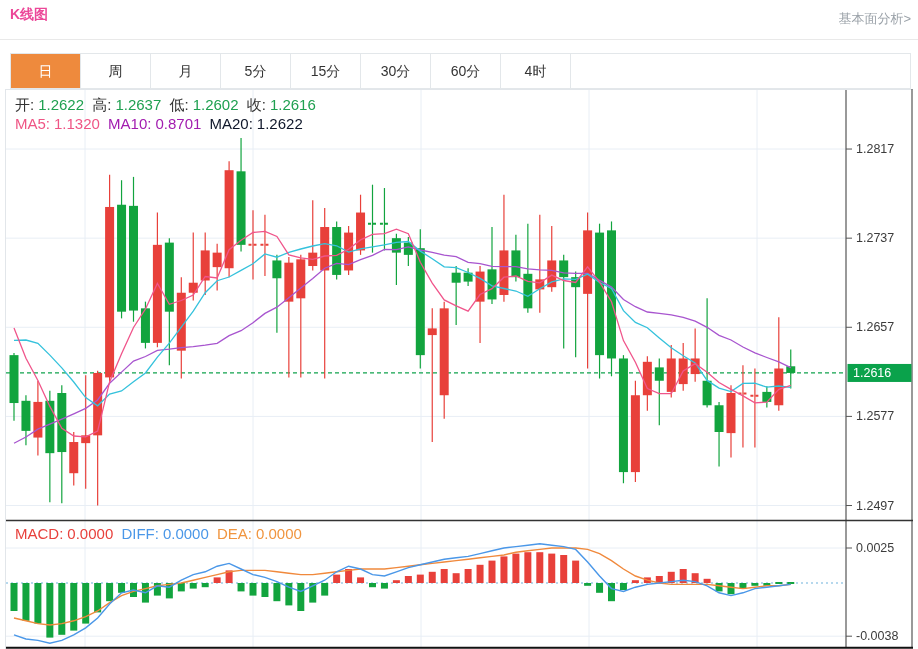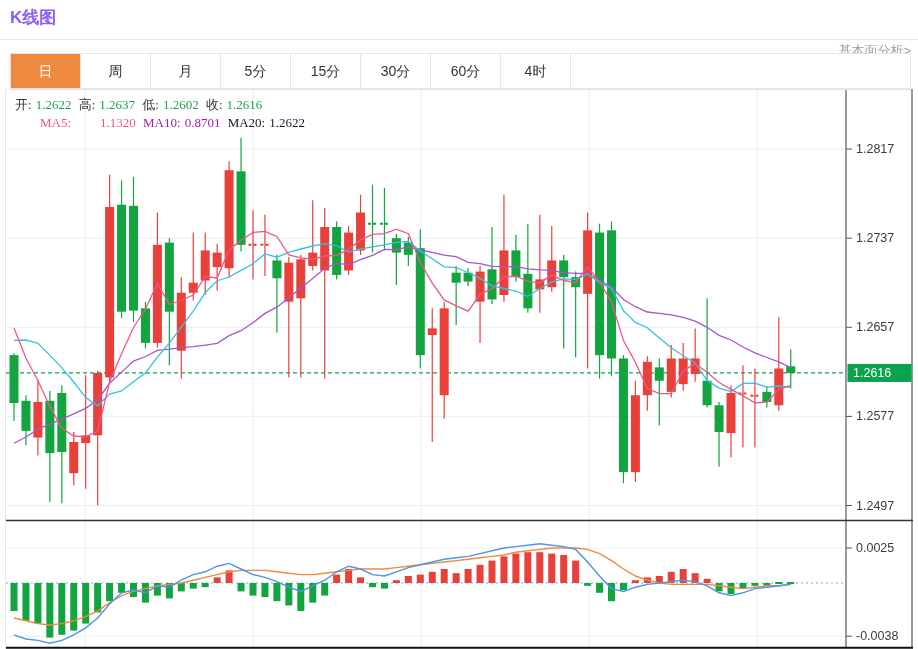--- a/index.html
+++ b/index.html
@@ -1,32 +1,32 @@
 <!DOCTYPE html>
 <html><head>
 <meta charset="utf-8">
 <style>
   html,body{margin:0;padding:0;background:#fff;width:918px;height:649px;
     font-family:"Liberation Sans","DejaVu Sans",sans-serif;position:relative;overflow:hidden;}
-  .page-title{position:absolute;left:10px;top:6px;font-size:17px;font-weight:bold;color:#8b5cf6;}
-  .top-link{position:absolute;right:7px;top:10px;font-size:13px;color:#9aa1a8;text-decoration:none;cursor:pointer;margin-top:32px;}
+  .page-title{position:absolute;left:10px;top:6px;font-size:14px;font-weight:bold;color:#ec4899;}
+  .top-link{position:absolute;right:7px;top:10px;font-size:13px;color:#9aa1a8;text-decoration:none;cursor:pointer;}
   .title-divider{position:absolute;left:0;top:39px;width:918px;border-top:1px solid #e9e9e9;}
   .tabbar{position:absolute;left:10px;top:53px;width:901px;height:36px;display:flex;
     border:1px solid #e3e7ea;box-sizing:border-box;}
   .tab{width:70px;height:100%;line-height:34px;text-align:center;font-size:14px;color:#333;
     border-right:1px solid #e3e7ea;box-sizing:border-box;cursor:pointer;background:#fff;}
   .tab.active{background:#ee8a3d;color:#fff;}
   .tab-filler{flex:1;background:#fff;}
   .chart-wrap{position:absolute;left:5px;top:89px;width:907px;height:560px;border-left:1px solid #e2e6ea;box-sizing:content-box;}
-  .overlay{position:absolute;font-size:13px;white-space:nowrap;z-index:5;font-family:Liberation Serif, serif;}
+  .overlay{position:absolute;font-size:15px;white-space:nowrap;z-index:5;}
   .overlay span{margin-right:4px;}
   .grp{margin-right:14px;}
   .lbl{color:#333;}
   .v-green{color:#1fa050;}
-  .ma5{color:#ef5585;margin-left:25px;}
+  .ma5{color:#ef5585;}
   .ma10{color:#a21caf;}
   .ma20{color:#0f172a;}
   .macd-r{color:#e8413c;}
   .diff-b{color:#4a97e8;}
   .dea-o{color:#f0953f;}
   svg{display:block;}
 </style>
 </head>
 <body>
 
@@ -294,13 +294,18 @@
     <span class="lbl">低:</span><span class="v-green grp">1.2602</span>
     <span class="lbl">收:</span><span class="v-green">1.2616</span>
   </div>
 
   <div class="overlay" style="left:9px;top:26px;">
     <span class="ma5">MA5:</span><span class="ma5 grp">1.1320</span>
     <span class="ma10">MA10:</span><span class="ma10 grp">0.8701</span>
     <span class="ma20">MA20:</span><span class="ma20">1.2622</span>
   </div>
 
+  <div class="overlay" style="left:9px;top:436px;">
+    <span class="macd-r">MACD:</span><span class="macd-r grp">0.0000</span>
+    <span class="diff-b">DIFF:</span><span class="diff-b grp">0.0000</span>
+    <span class="dea-o">DEA:</span><span class="dea-o">0.0000</span>
+  </div>
 </div>
 
 </body></html>

